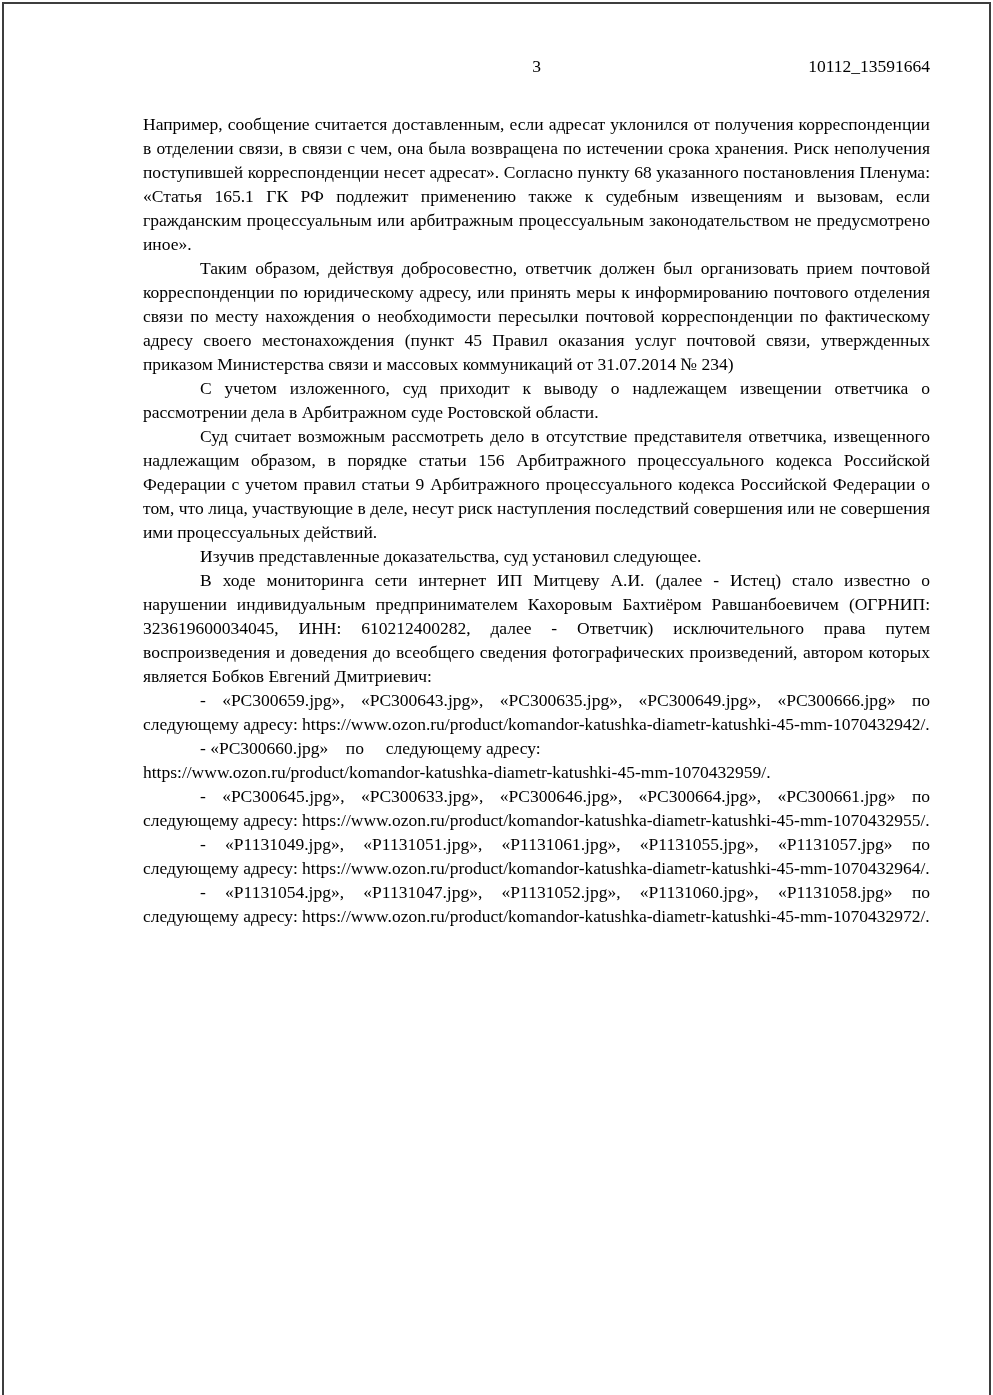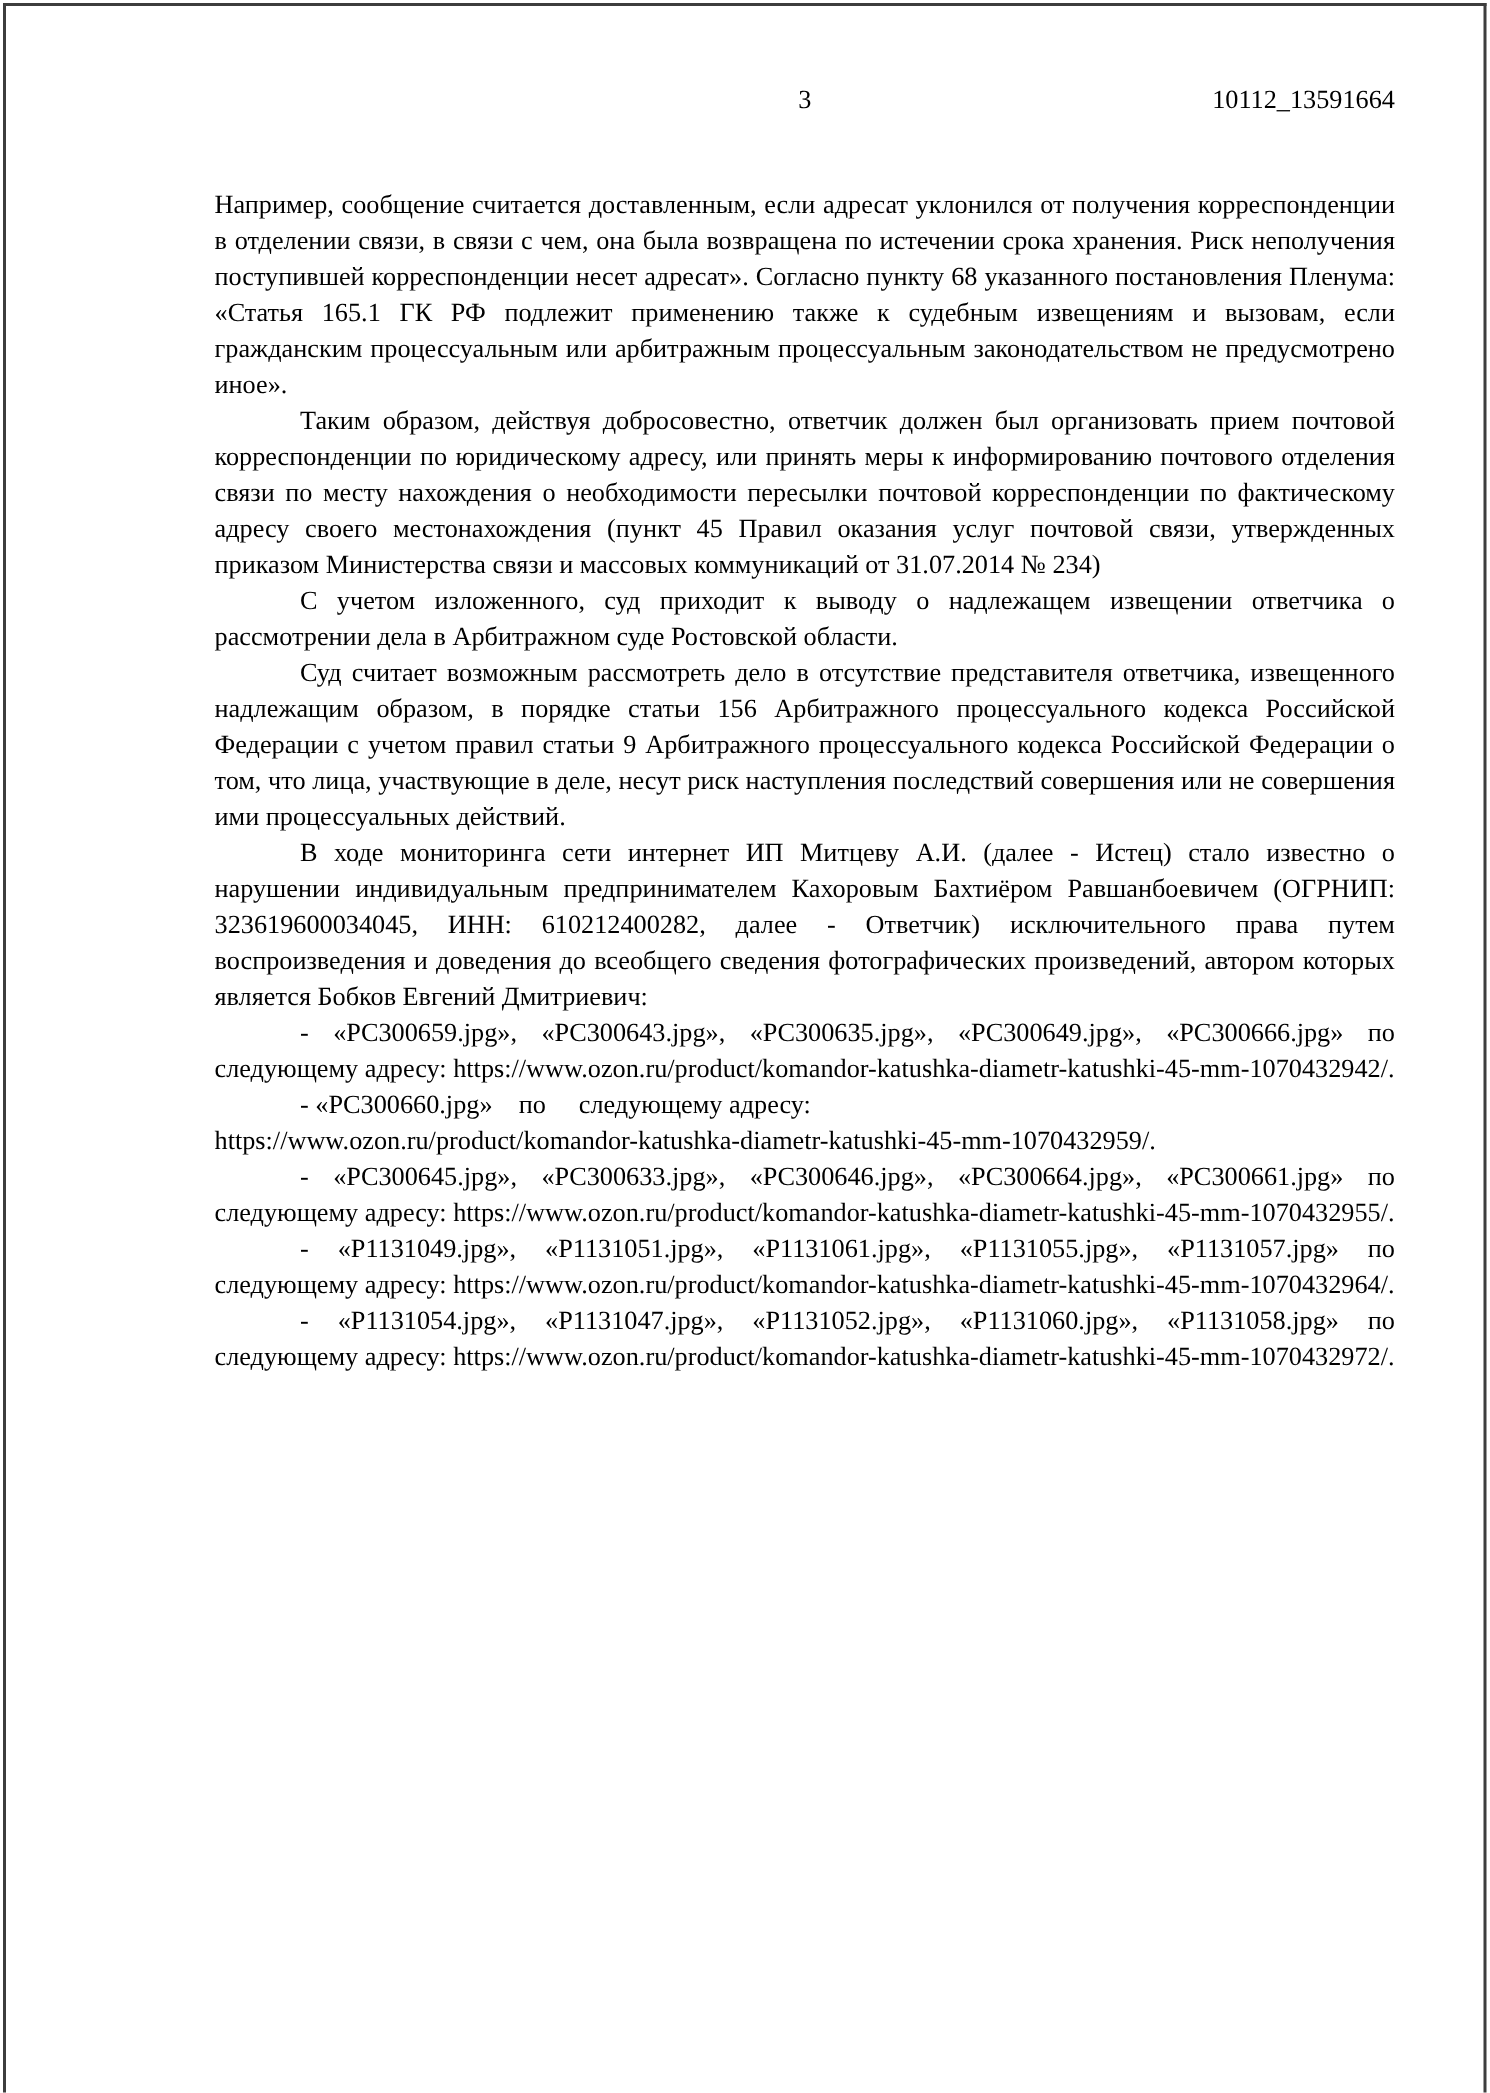--- a/index.html
+++ b/index.html
@@ -29,21 +29,20 @@
     text-align: center;
   }
   .doc-id {
     position: absolute; right: 0; top: 0;
   }
   .doc-body {
     position: absolute;
     top: 112px; left: 143px; width: 787px;
     font-size: 17.5px; line-height: 24px;
     text-align: justify;
-    margin-top: 12px;
   }
   .doc-body p {
     margin: 0;
     text-indent: 57px;
     overflow-wrap: break-word;
   }
   .doc-body p.no-indent { text-indent: 0; }
   .doc-body p.prewrap { white-space: pre-wrap; }
 </style>
 </head>
@@ -54,20 +53,21 @@
 <div class="header">
   <span class="page-num">3</span>
   <span class="doc-id">10112_13591664</span>
 </div>
 
 <div class="doc-body">
   <p class="no-indent">Например, сообщение считается доставленным, если адресат уклонился от получения корреспонденции в отделении связи, в связи с чем, она была возвращена по истечении срока хранения. Риск неполучения поступившей корреспонденции несет адресат». Согласно пункту 68 указанного постановления Пленума: «Статья 165.1 ГК РФ подлежит применению также к судебным извещениям и вызовам, если гражданским процессуальным или арбитражным процессуальным законодательством не предусмотрено иное».</p>
   <p>Таким образом, действуя добросовестно, ответчик должен был организовать прием почтовой корреспонденции по юридическому адресу, или принять меры к информированию почтового отделения связи по месту нахождения о необходимости пересылки почтовой корреспонденции по фактическому адресу своего местонахождения (пункт 45 Правил оказания услуг почтовой связи, утвержденных приказом Министерства связи и массовых коммуникаций от 31.07.2014 № 234)</p>
   <p>С учетом изложенного, суд приходит к выводу о надлежащем извещении ответчика о рассмотрении дела в Арбитражном суде Ростовской области.</p>
   <p>Суд считает возможным рассмотреть дело в отсутствие представителя ответчика, извещенного надлежащим образом, в порядке статьи 156 Арбитражного процессуального кодекса Российской Федерации с учетом правил статьи 9 Арбитражного процессуального кодекса Российской Федерации о том, что лица, участвующие в деле, несут риск наступления последствий совершения или не совершения ими процессуальных действий.</p>
+  <p>Изучив представленные доказательства, суд установил следующее.</p>
   <p>В ходе мониторинга сети интернет ИП Митцеву А.И. (далее - Истец) стало известно о нарушении индивидуальным предпринимателем Кахоровым Бахтиёром Равшанбоевичем (ОГРНИП: 323619600034045, ИНН: 610212400282, далее - Ответчик) исключительного права путем воспроизведения и доведения до всеобщего сведения фотографических произведений, автором которых является Бобков Евгений Дмитриевич:</p>
   <p>- «PC300659.jpg», «PC300643.jpg», «PC300635.jpg», «PC300649.jpg», «PC300666.jpg» по следующему адресу: https://www.ozon.ru/product/komandor-katushka-diametr-katushki-45-mm-1070432942/.</p>
   <p class="prewrap">- «PC300660.jpg»    по     следующему адресу:
 https://www.ozon.ru/product/komandor-katushka-diametr-katushki-45-mm-1070432959/.</p>
   <p>- «PC300645.jpg», «PC300633.jpg», «PC300646.jpg», «PC300664.jpg», «PC300661.jpg» по следующему адресу: https://www.ozon.ru/product/komandor-katushka-diametr-katushki-45-mm-1070432955/.</p>
   <p>- «P1131049.jpg», «P1131051.jpg», «P1131061.jpg», «P1131055.jpg», «P1131057.jpg» по следующему адресу: https://www.ozon.ru/product/komandor-katushka-diametr-katushki-45-mm-1070432964/.</p>
   <p>- «P1131054.jpg», «P1131047.jpg», «P1131052.jpg», «P1131060.jpg», «P1131058.jpg» по следующему адресу: https://www.ozon.ru/product/komandor-katushka-diametr-katushki-45-mm-1070432972/.</p>
 </div>
 
 </body></html>

